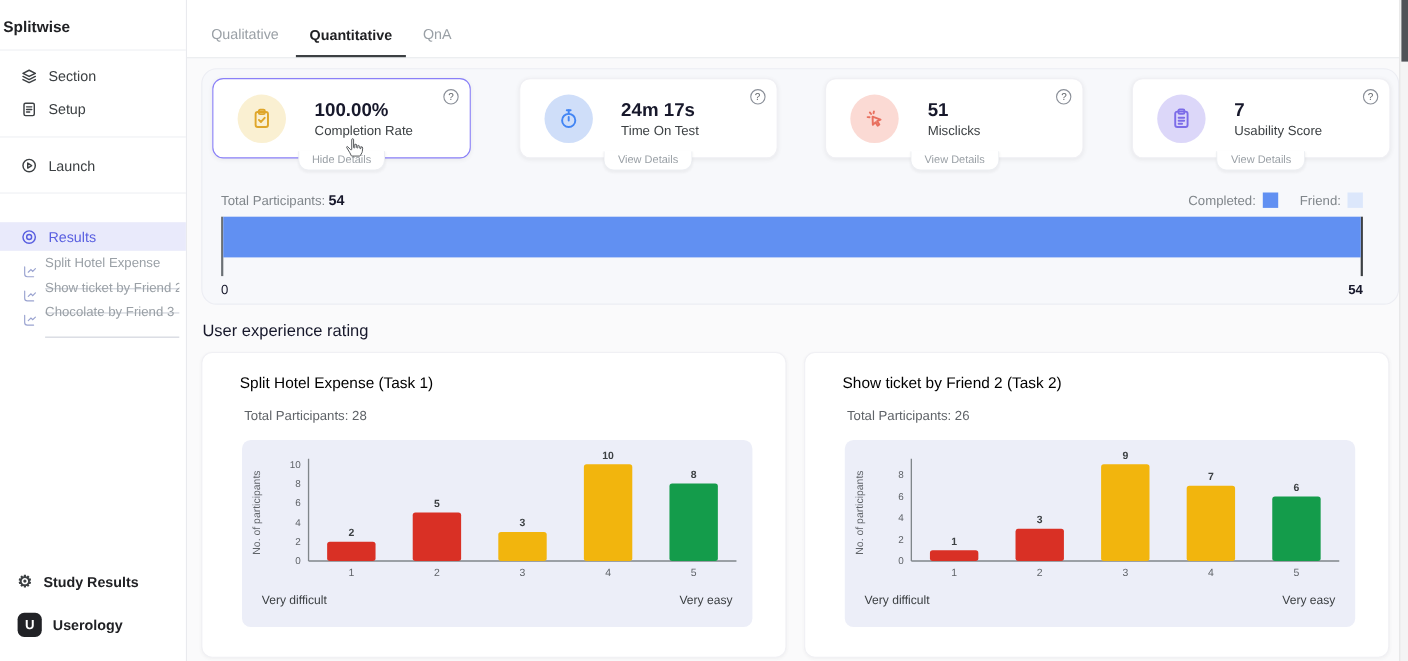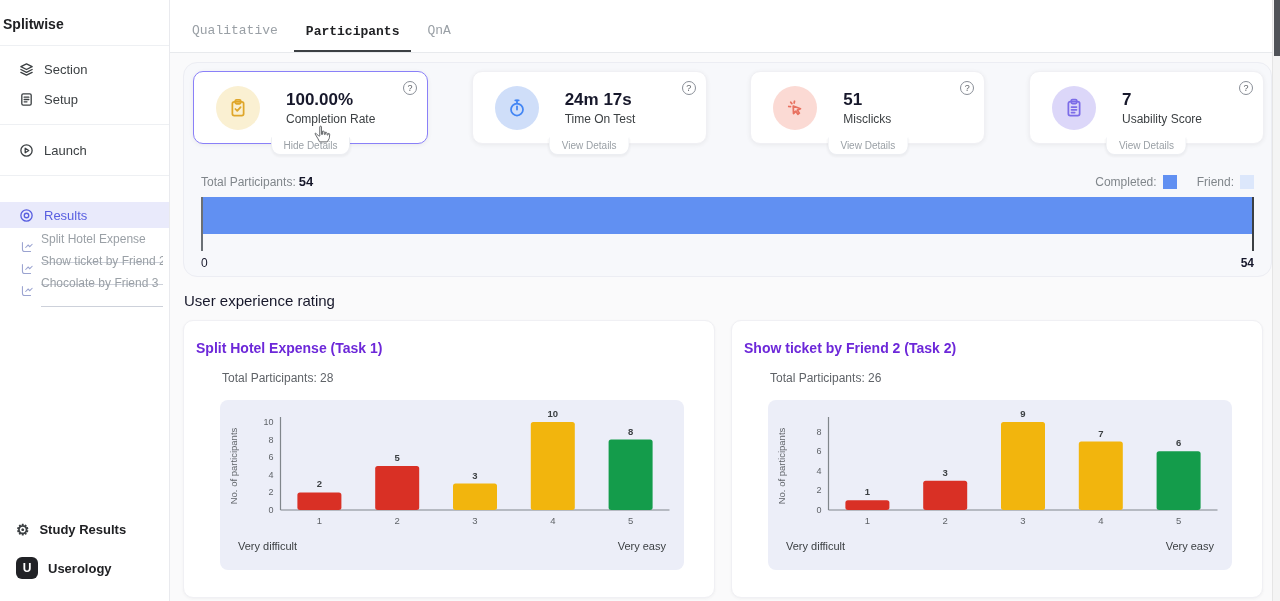--- a/index.html
+++ b/index.html
@@ -25,21 +25,21 @@
   .sb-footer { margin-top:auto; padding-bottom:12px; }
   .sb-foot-item { display:flex; align-items:center; gap:10px; padding:10px 0 10px 16px;
     font-size:13px; font-weight:700; color:#202124; cursor:pointer; }
   .gear { font-size:15px; color:#3c4043; line-height:1; }
   .brand-logo { width:22px; height:22px; background:#212226; border-radius:6px; color:#fff;
     font-size:12px; font-weight:700; display:flex; align-items:center; justify-content:center; }
 
   
   .main { position:absolute; left:170px; top:0; width:1110px; height:601px; background:#fafafb; }
   .tabbar { height:53px; background:#fff; border-bottom:1px solid #e8eaed;
-    display:flex; align-items:flex-end; padding-left:8px;font-family:Liberation Mono, monospace; }
+    display:flex; align-items:flex-end; padding-left:8px; }
   .tab { font-size:13px; color:#9aa0a6; padding:0 12px 14px; margin:0 2px; cursor:pointer; }
   .tab.active { color:#202124; font-weight:700; border-bottom:2.5px solid #3c4043; padding-bottom:11.5px; }
 
   
   .panel { margin:9px 8px 0 13px; height:215px; background:#f7f8fb;
     border:1px solid #ecedf3; border-radius:14px; }
   .cards { display:flex; justify-content:space-between; padding:8px 7px 0 9px; }
   .card { position:relative; width:235px; height:73px; background:#fff; border-radius:10px;
     border:1px solid #f0f0f4; box-shadow:0 1px 4px rgba(60,64,67,.08);
     display:flex; align-items:center; padding-left:22px; cursor:pointer;gap:10px; }
@@ -52,39 +52,39 @@
   .card-lbl { font-size:12px; color:#3c4043; margin-top:2px; }
   .qmark { position:absolute; top:9px; right:10px; width:14px; height:14px; border:1.2px solid #8a8f98;
     border-radius:50%; font-size:9px; color:#5f6368; display:flex; align-items:center;
     justify-content:center; cursor:pointer; }
   .pill { position:absolute; bottom:-12px; left:50%; transform:translateX(-50%);
     background:#fff; border:1px solid #eceef2; border-top-color:#fff;
     border-radius:0 0 9px 9px; font-size:10px; color:#9aa0a6; padding:2px 12px 3px;
     white-space:nowrap; cursor:pointer; box-shadow:0 2px 2px rgba(60,64,67,.05); }
 
   
-  .ppl { margin:30px 17px 0 17px; }
+  .ppl { margin:30px 32px 0 17px; }
   .ppl-head { display:flex; justify-content:space-between; align-items:center; }
   .ppl-label { font-size:12px; color:#80868b; }
   .ppl-label b { color:#17182b; font-size:13px; margin-left:3px; }
   .legend { display:flex; align-items:center; gap:6px; font-size:12px; color:#80868b; }
   .swatch { width:14px; height:14px; display:inline-block; }
   .legend .gap { width:8px; }
   .ppl-bar-wrap { margin-top:8px; height:54px; border-left:2px solid #6b7075;
     border-right:2px solid #3c4043; }
   .ppl-bar { height:37px; width:100%; }
   .ppl-ticks { display:flex; justify-content:space-between; font-size:12px; color:#17182b; margin-top:5px; }
   .ppl-ticks .end { font-weight:700; }
 
   
   .section-title { margin:15px 0 11px 14px; font-size:15px; font-weight:400; color:#17182b; }
   .charts-row { display:flex; gap:16px; margin:0 17px 0 13px; }
   .chart-card { flex:1; height:278px; background:#fff; border:1px solid #f0f0f4; border-radius:10px;
     box-shadow:0 1px 3px rgba(60,64,67,.05); padding-top:19px; overflow:hidden; }
-  .chart-title { margin-left:12px; font-size:14px; font-weight:700; color:#6d28d9; }
+  .chart-title { margin-left:34px; font-size:14px; font-weight:400; color:#000000; }
   .chart-sub { margin:15px 0 0 38px; font-size:12px; color:#5f6368; }
   .chart-panel { margin:15px 30px 0 36px; height:170px; background:#eceef8; border-radius:8px;
     padding:8px 4px 0; }
   .chart-panel svg { display:block; width:100%; height:124px;
     font-family:"Liberation Sans", sans-serif; }
   .scale-labels { display:flex; justify-content:space-between; padding:8px 14px 0;
     font-size:11px; color:#3c4043; }
 
   
   .scrollbar { position:absolute; right:0; top:0; width:8px; height:601px; background:#f4f4f4;
@@ -188,21 +188,21 @@
       <span class="brand-logo">U</span>
       <span>Userology</span>
     </div>
   </div>
 </div>
 
 <div class="main">
 
   <div class="tabbar">
     <div class="tab">Qualitative</div>
-    <div class="tab active">Participants</div>
+    <div class="tab active">Quantitative</div>
     <div class="tab">QnA</div>
   </div>
 
   <div class="panel">
     <div class="cards">
 
       <div class="card selected">
         <div class="icirc" style="background:#faf0d2">
           <svg width="20" height="20" viewBox="0 0 16 16" style="stroke:#dfa62a">
               <rect x="3.5" y="3" width="9" height="11" rx="1.5"></rect>

